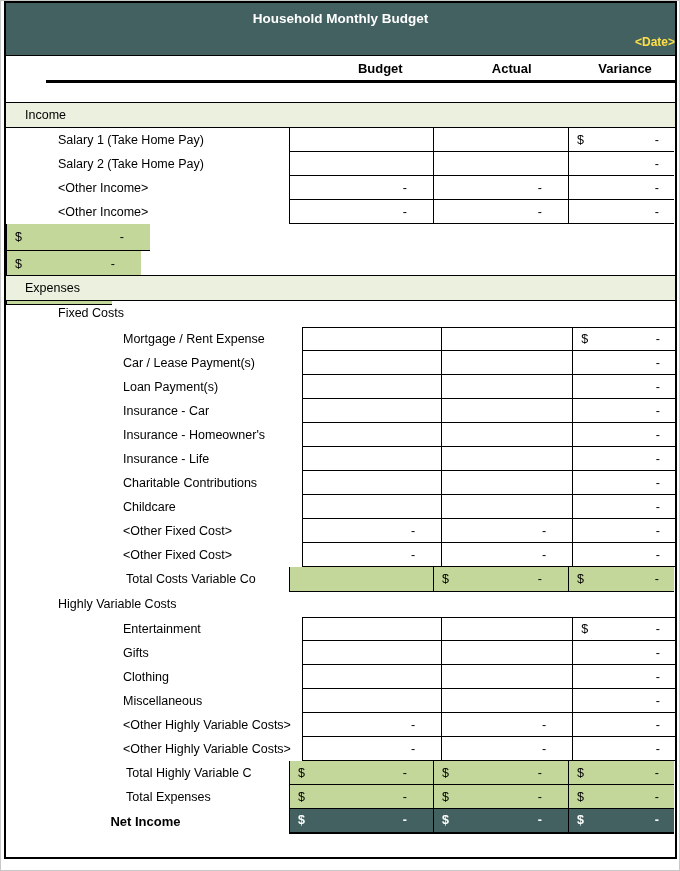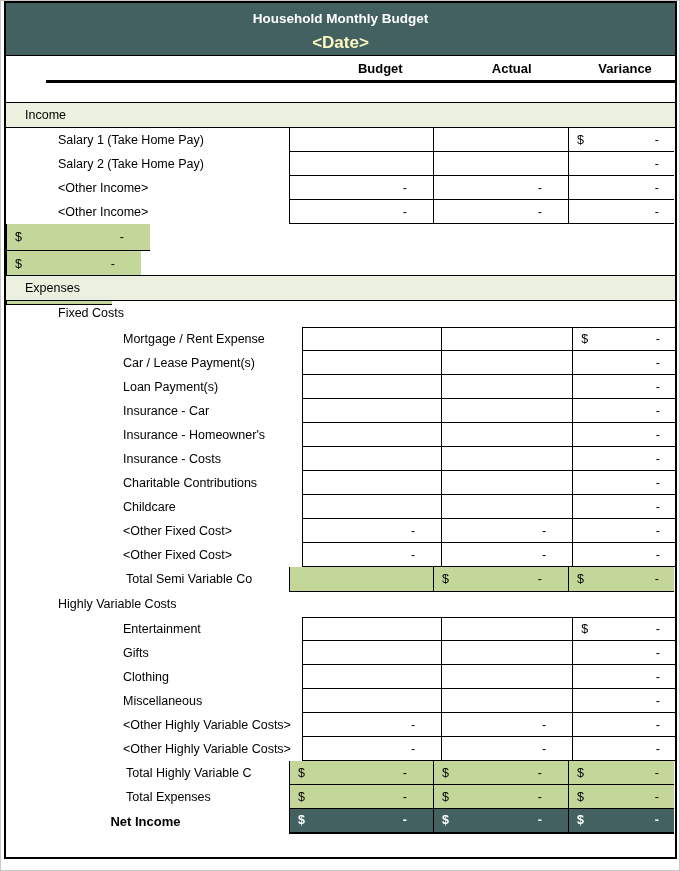--- a/index.html
+++ b/index.html
@@ -10,21 +10,21 @@
   .page-frame{position:absolute;inset:0;border:1px solid #c8c8c8;box-sizing:border-box;}
   .sheet{
     position:absolute;left:3px;top:0;width:673px;height:858px;
     border:2px solid #000;box-sizing:border-box;background:#fff;
     display:flex;flex-direction:column;overflow:hidden;
   }
   
   .titleblock{height:52px;background:var(--header-bg);border-bottom:1px solid #000;
     display:flex;flex-direction:column;justify-content:center;}
   .title-line{color:#fff;font-weight:bold;text-align:center;font-size:13.5px;line-height:27px;}
-  .date-line{color:#fef9c3;font-weight:bold;text-align:center;font-size:17px;line-height:21px;}
+  .date-line{color:#fde047;font-weight:bold;text-align:right;font-size:12px;line-height:21px;}
   
   .row{display:flex;flex:0 0 auto;height:24px;line-height:24px;font-size:12.5px;}
   .lbl{width:283px;box-sizing:border-box;white-space:nowrap;overflow:hidden;}
   .cell{box-sizing:border-box;display:flex;justify-content:space-between;align-items:center;}
   .cb{width:144px;padding-left:8px;padding-right:26px;}
   .ca{width:135px;padding-left:8px;padding-right:26px;}
   .cv{width:106px;padding-left:8px;padding-right:15px;}
   
   .colhead{height:24px;border-bottom:3px solid #000;font-weight:bold;font-size:13px;line-height:21px;margin-left:40px;}
   .colhead .cell{justify-content:center;padding:0;}
@@ -232,21 +232,21 @@
     <div class="cell ca">
           <span class="cur"></span>
           <span class="val"></span>
         </div>
     <div class="cell cv">
           <span class="cur"></span>
           <span class="val">-</span>
         </div>
   </div>
   <div class="row grid">
-    <div class="lbl ind2">Insurance - Costs</div>
+    <div class="lbl ind2">Insurance - Life</div>
     <div class="cell cb">
           <span class="cur"></span>
           <span class="val"></span>
         </div>
     <div class="cell ca">
           <span class="cur"></span>
           <span class="val"></span>
         </div>
     <div class="cell cv">
           <span class="cur"></span>
@@ -307,21 +307,21 @@
     <div class="cell ca">
           <span class="cur"></span>
           <span class="val">-</span>
         </div>
     <div class="cell cv">
           <span class="cur"></span>
           <span class="val">-</span>
         </div>
   </div>
   <div class="row grid total25">
-    <div class="lbl ind3">Total Semi Variable Co</div>
+    <div class="lbl ind3">Total Costs Variable Co</div>
     <div class="cell cb">
           <span class="cur"></span>
           <span class="val"></span>
         </div>
     <div class="cell ca">
           <span class="cur">$</span>
           <span class="val">-</span>
         </div>
     <div class="cell cv">
           <span class="cur">$</span>

